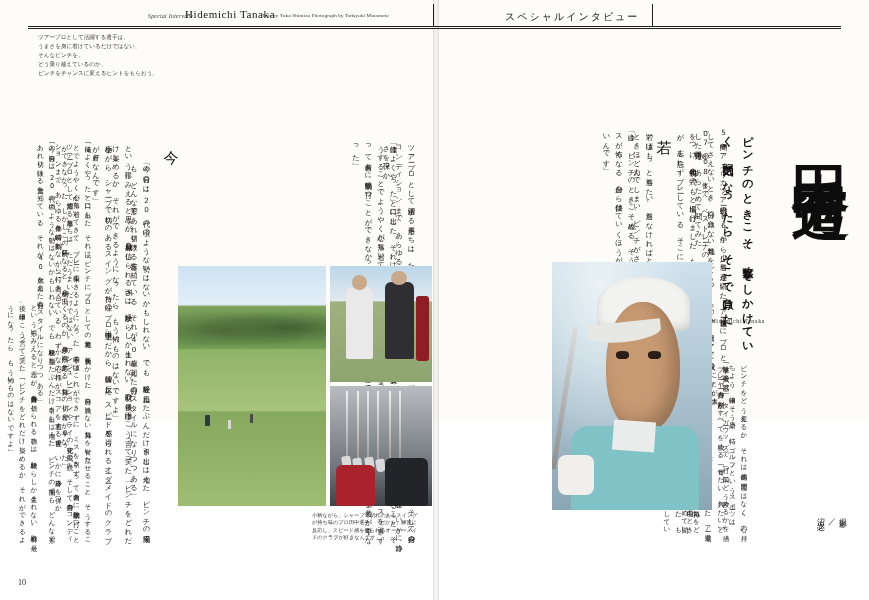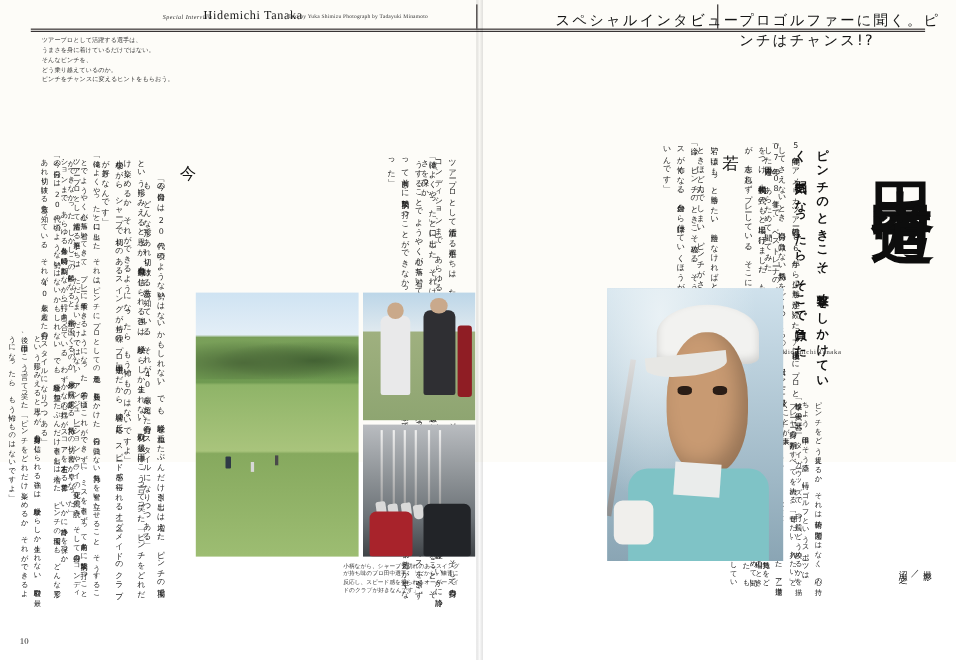--- a/index.html
+++ b/index.html
@@ -13,21 +13,21 @@
   
   .hdr{position:absolute;left:0;top:0;width:869px;height:30px;}
   .hdr .rule{position:absolute;left:28px;top:26px;width:813px;height:1px;background:#231f20;}
   .hdr .rule2{position:absolute;left:28px;top:28px;width:813px;height:0.5px;background:#231f20;}
   .kicker{position:absolute;left:148px;top:13px;font-size:5.5px;letter-spacing:.4px;color:#2a2a2a;
           font-style:italic;font-family:"Liberation Serif",serif;}
   .hdr-name{position:absolute;left:185px;top:8px;font-size:11px;letter-spacing:.6px;color:#141414;
             font-family:"Liberation Serif",serif;}
   .hdr-credit{position:absolute;left:262px;top:13px;font-size:5px;letter-spacing:.2px;color:#333;}
   .hdr-vrule{position:absolute;top:4px;width:1px;height:22px;background:#231f20;}
-  .hdr-jp{position:absolute;top:10px;font-size:13px;letter-spacing:2px;color:#141414;
+  .hdr-jp{position:absolute;top:10px;font-size:10px;letter-spacing:2px;color:#141414;
           font-family:"DejaVu Sans",sans-serif;}
 
   
   .lead-left{position:absolute;left:38px;top:33px;width:120px;height:42px;
              font-family:"DejaVu Sans",sans-serif;font-size:5.6px;line-height:9px;color:#3a3a3a;}
   .lead-left div{white-space:nowrap;}
 
   
   .vcol{position:absolute;writing-mode:vertical-rl;text-orientation:upright;
         font-family:"DejaVu Sans",sans-serif;font-size:7.2px;line-height:12.5px;
@@ -100,21 +100,20 @@
     <div class="rule"></div>
     <div class="rule2"></div>
     <div class="kicker">Special Interview</div>
     <div class="hdr-name">Hidemichi Tanaka</div>
     <div class="hdr-credit">Text by Yuka Shimizu  Photograph by Tadayuki Minamoto</div>
 
     <div class="hdr-vrule" style="left:433px"></div>
     <div class="hdr-vrule" style="left:652px"></div>
 
     <div class="hdr-jp" style="left:505px">スペシャルインタビュー</div>
-    <div class="hdr-jp" style="left:672px">プロゴルファーに聞く。ピンチはチャンス!?</div>
   </div>
 
   <div class="fold"></div>
 
   <div class="lead-left">
     <div>ツアープロとして活躍する選手は、</div>
     <div>うまさを身に着けているだけではない。</div>
     <div>そんなピンチを、</div>
     <div>どう乗り越えているのか。</div>
     <div>ピンチをチャンスに変えるヒントをもらおう。</div>

